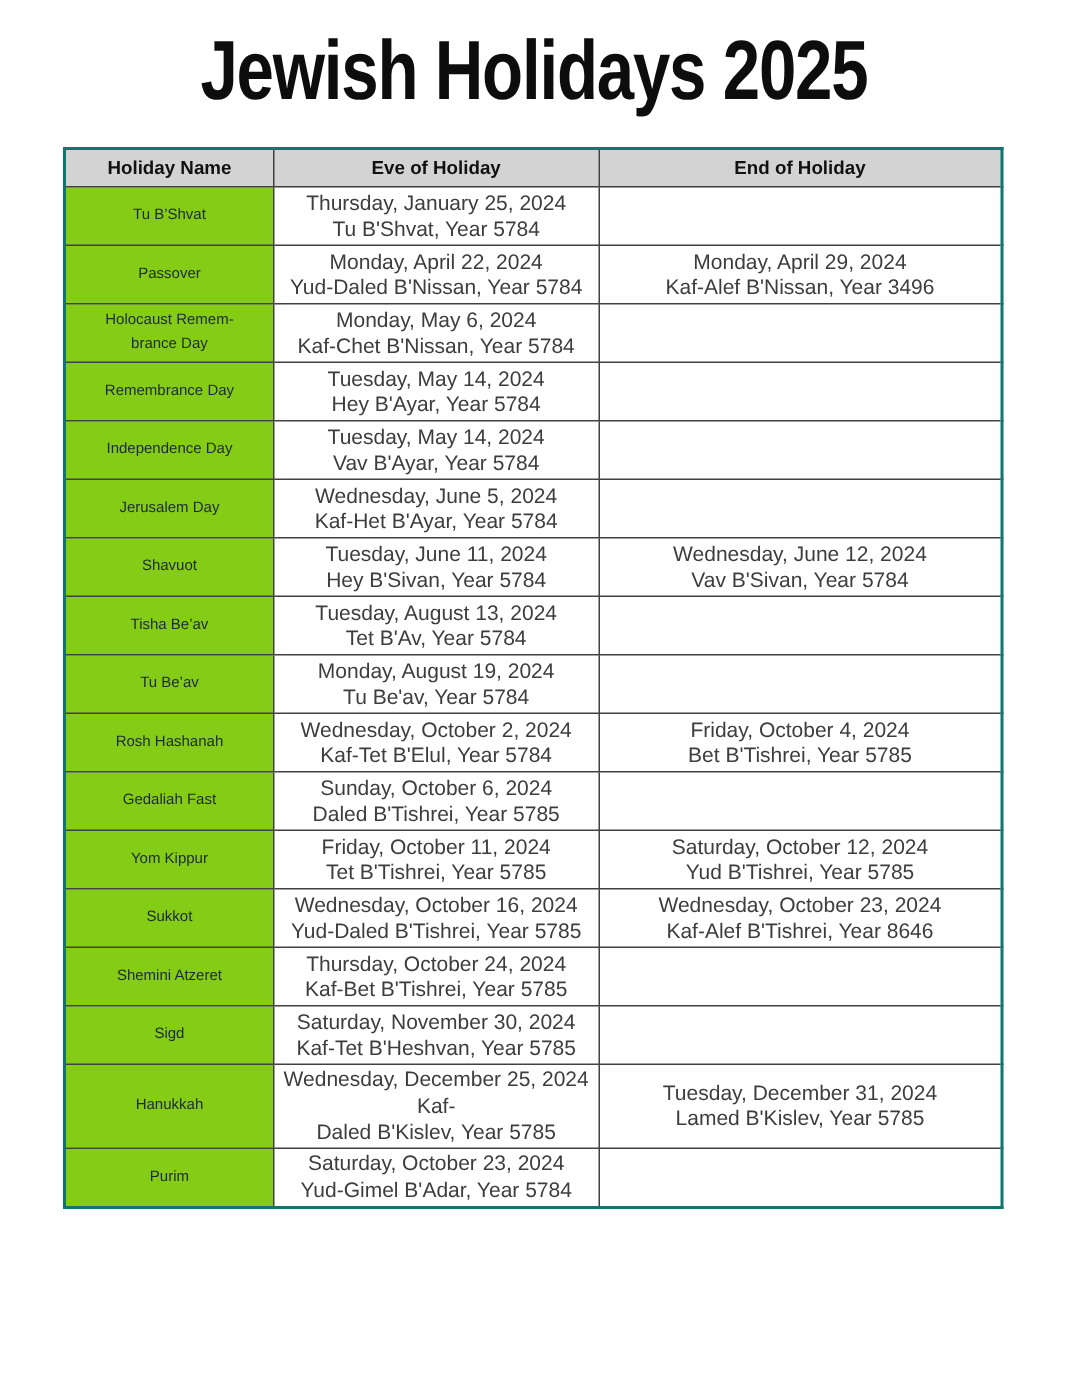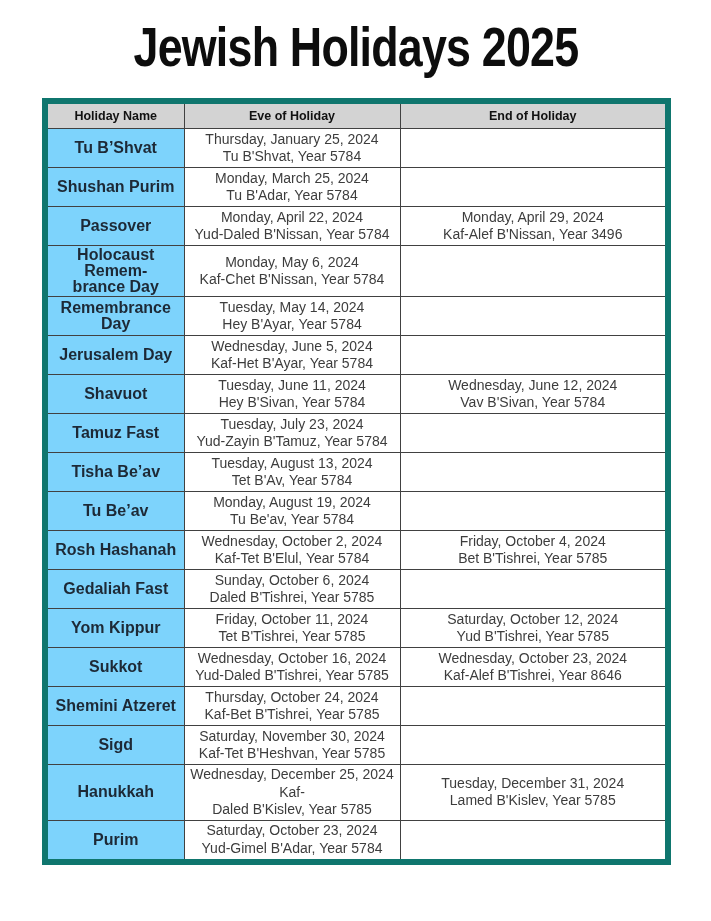--- a/index.html
+++ b/index.html
@@ -31,21 +31,21 @@
     transform: scaleX(0.80);
     transform-origin: center;
     white-space: nowrap;
   }
   table.holidays {
     position: absolute;
     left: 42px;
     top: 98px;
     width: 627px;
     border-collapse: collapse;
-    border: 6px solid #0f766e;
+    border: 2px solid #0f766e;
     table-layout: fixed;
   }
   col.c-name { width: 139px; }
   col.c-eve  { width: 216px; }
   col.c-end  { width: 268px; }
   th {
     background: #d3d3d3;
     border: 1px solid #414141;
     font-size: 12.5px;
     font-weight: bold;
@@ -53,23 +53,23 @@
     text-align: center;
     padding: 5px 2px;
   }
   td {
     border: 1px solid #414141;
     text-align: center;
     vertical-align: middle;
     padding: 1px 3px;
   }
   td.name {
-    background: #7dd3fc;
-    font-size: 16px;
-    font-weight: bold;
+    background: #84cc16;
+    font-size: 10px;
+    font-weight: normal;
     color: #1d2936;
     line-height: 16px;
     white-space: pre-line;
   }
   td.date {
     background: #ffffff;
     font-size: 14px;
     color: #3d3d3d;
     height: 36px;
   }
@@ -105,31 +105,20 @@
         <td class="date">
             <div>Thursday, January 25, 2024</div>
             <div>Tu B'Shvat, Year 5784</div>
           </td>
         <td class="date">
             <div></div>
             <div></div>
           </td>
       </tr>
       <tr>
-        <td class="name">Shushan Purim</td>
-        <td class="date">
-            <div>Monday, March 25, 2024</div>
-            <div>Tu B'Adar, Year 5784</div>
-          </td>
-        <td class="date">
-            <div></div>
-            <div></div>
-          </td>
-      </tr>
-      <tr>
         <td class="name">Passover</td>
         <td class="date">
             <div>Monday, April 22, 2024</div>
             <div>Yud-Daled B'Nissan, Year 5784</div>
           </td>
         <td class="date">
             <div>Monday, April 29, 2024</div>
             <div>Kaf-Alef B'Nissan, Year 3496</div>
           </td>
       </tr>
@@ -150,50 +139,50 @@
         <td class="date">
             <div>Tuesday, May 14, 2024</div>
             <div>Hey B'Ayar, Year 5784</div>
           </td>
         <td class="date">
             <div></div>
             <div></div>
           </td>
       </tr>
       <tr>
+        <td class="name">Independence Day</td>
+        <td class="date">
+            <div>Tuesday, May 14, 2024</div>
+            <div>Vav B'Ayar, Year 5784</div>
+          </td>
+        <td class="date">
+            <div></div>
+            <div></div>
+          </td>
+      </tr>
+      <tr>
         <td class="name">Jerusalem Day</td>
         <td class="date">
             <div>Wednesday, June 5, 2024</div>
             <div>Kaf-Het B'Ayar, Year 5784</div>
           </td>
         <td class="date">
             <div></div>
             <div></div>
           </td>
       </tr>
       <tr>
         <td class="name">Shavuot</td>
         <td class="date">
             <div>Tuesday, June 11, 2024</div>
             <div>Hey B'Sivan, Year 5784</div>
           </td>
         <td class="date">
             <div>Wednesday, June 12, 2024</div>
             <div>Vav B'Sivan, Year 5784</div>
-          </td>
-      </tr>
-      <tr>
-        <td class="name">Tamuz Fast</td>
-        <td class="date">
-            <div>Tuesday, July 23, 2024</div>
-            <div>Yud-Zayin B'Tamuz, Year 5784</div>
-          </td>
-        <td class="date">
-            <div></div>
-            <div></div>
           </td>
       </tr>
       <tr>
         <td class="name">Tisha Be’av</td>
         <td class="date">
             <div>Tuesday, August 13, 2024</div>
             <div>Tet B'Av, Year 5784</div>
           </td>
         <td class="date">
             <div></div>

